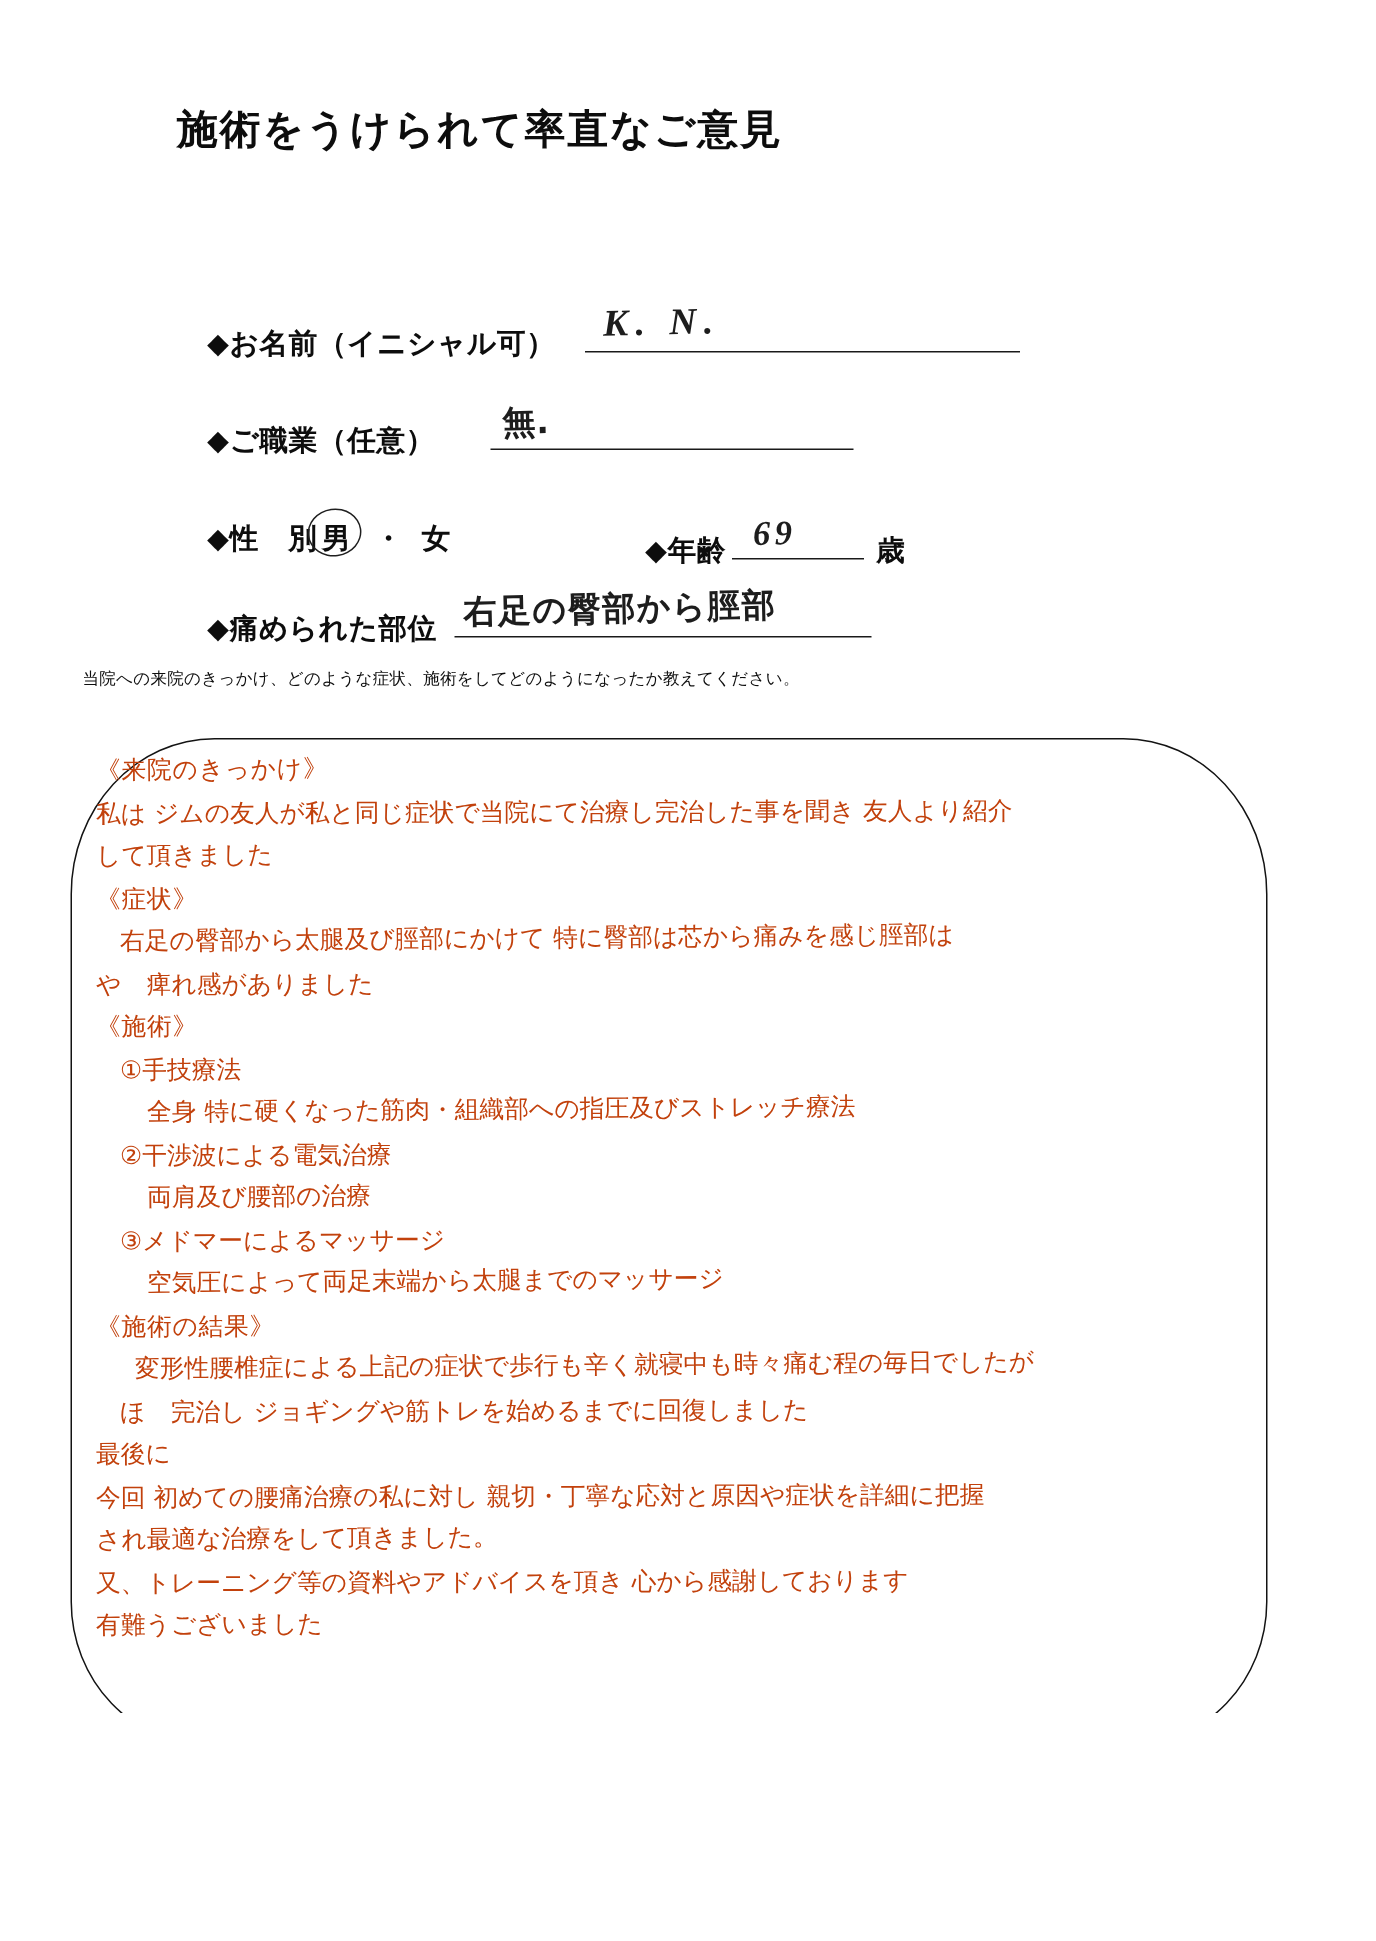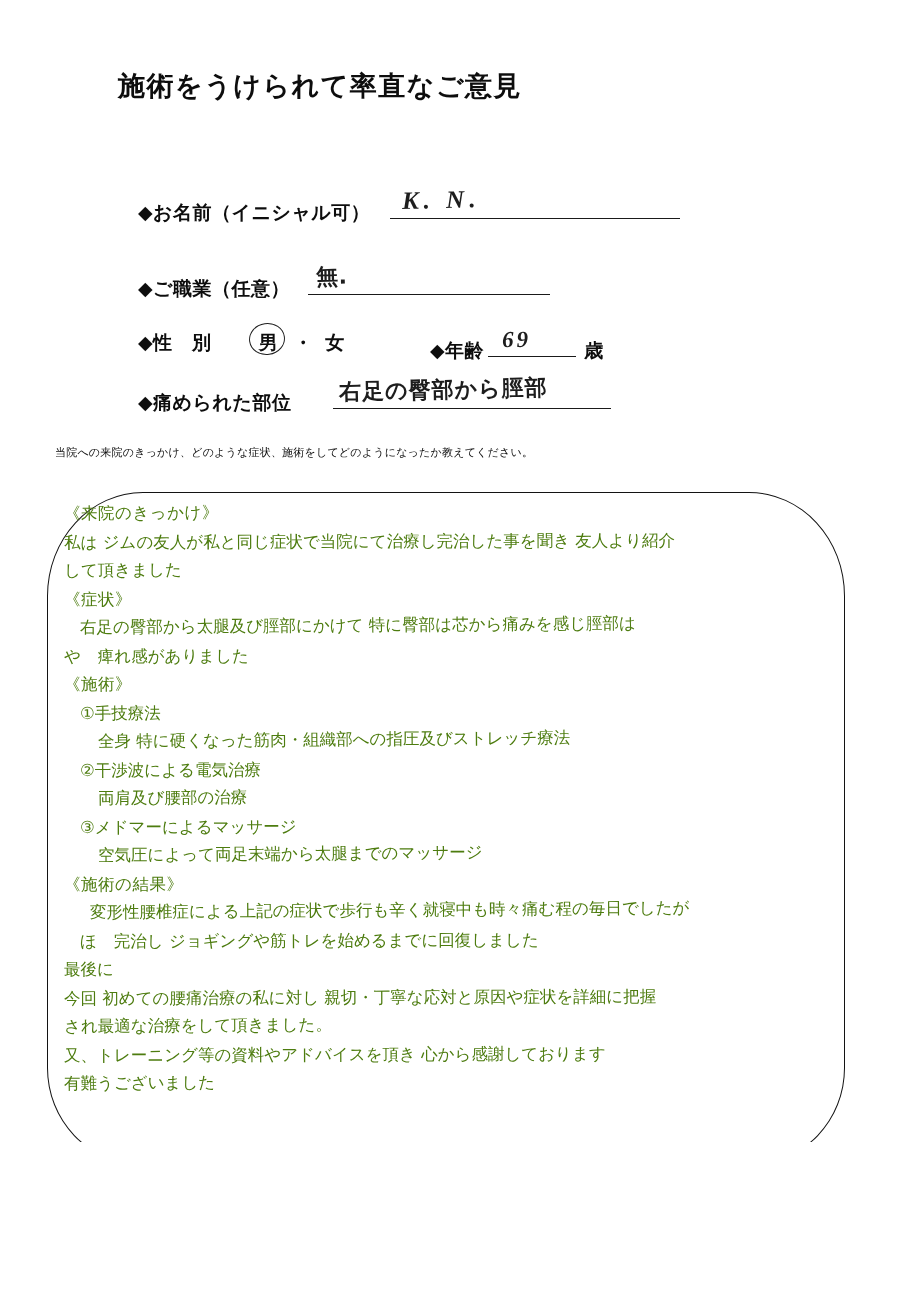--- a/index.html
+++ b/index.html
@@ -45,26 +45,26 @@
   .field-row {
     position: absolute;
     display: flex;
     align-items: baseline;
     white-space: nowrap;
     font-size: 19px;
     font-weight: bold;
     letter-spacing: 0.5px;
   }
   .row-name  { left: 138px; top: 200px; }
-  .row-job   { left: 138px; top: 276px; }
+  .row-job   { left: 138px; top: 265px; gap: 19px; }
   .row-sex   { left: 138px; top: 330px; justify-content: flex-end; }
   .row-age   { left: 430px; top: 338px; }
-  .row-part  { left: 138px; top: 390px; gap: 30px; }
-
-  .diamond-label { display: inline-block; }
+  .row-part  { left: 138px; top: 390px; }
+
+  .diamond-label { display: inline-block; margin-top: 16px; }
 
   .rule {
     position: relative;
     display: inline-block;
     border-bottom: 1.6px solid #1a1a1a;
     height: 1px;
     vertical-align: baseline;
   }
   .rule-name { width: 290px; margin-left: 20px; }
   .rule-job  { width: 242px; margin-left: 18px; }
@@ -97,21 +97,21 @@
     font-style: italic;
     letter-spacing: 3px;
   }
   .hw-part {
     left: 6px; bottom: 3px;
     font-size: 22px;
     letter-spacing: 1px;
   }
 
   
-  .sex-options { margin-left: 44px; }
+  .sex-options { }
   .circled {
     position: relative;
     display: inline-block;
     padding: 0 3px;
   }
   .circled .ring {
     position: absolute;
     left: -7px;
     top: -7px;
     width: 34px;
@@ -143,21 +143,21 @@
     border: 1.8px solid #131313;
     border-radius: 96px 96px 92px 92px / 104px 104px 96px 96px;
     box-sizing: border-box;
   }
   .answer-body {
     position: absolute;
     left: 64px;
     top: 500px;
     width: 760px;
     font-family: "DejaVu Sans", sans-serif;
-    color: #4d7c0f;
+    color: #c2410c;
     font-size: 16.5px;
     line-height: 28.5px;
   }
   .answer-body .ln {
     white-space: nowrap;
     transform-origin: left center;
   }
   .answer-body .ln.sec  { letter-spacing: 0.5px; }
   .answer-body .ln.ind1 { padding-left: 16px; }
   .answer-body .ln.ind2 { padding-left: 34px; }

